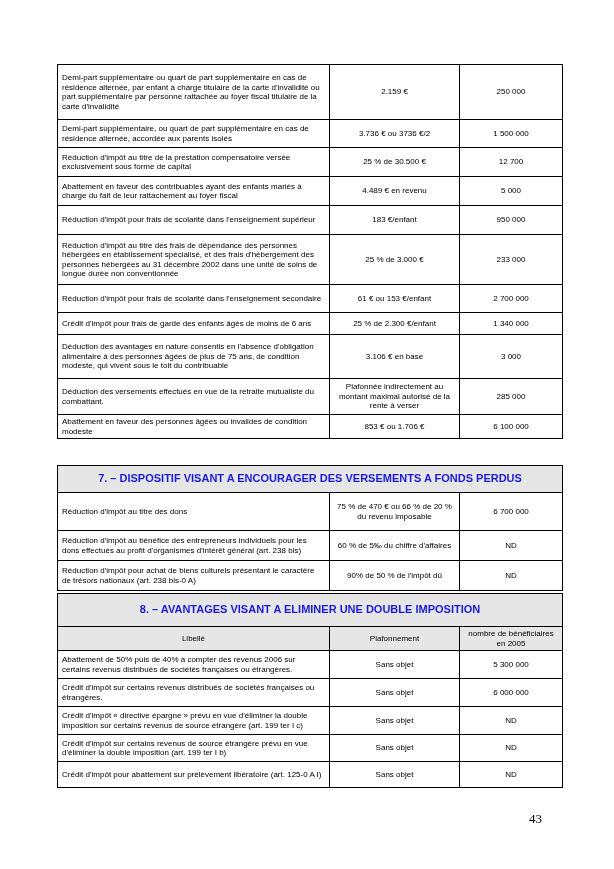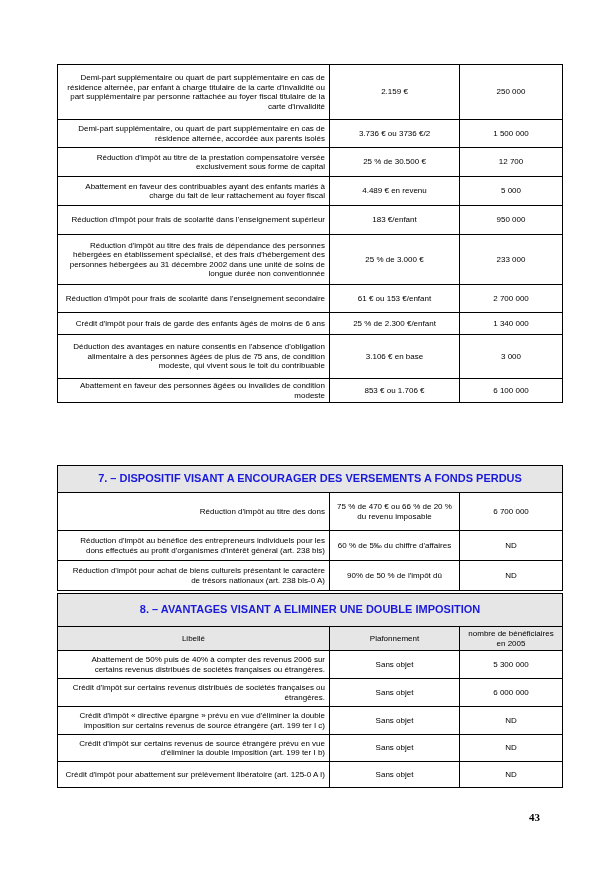--- a/index.html
+++ b/index.html
@@ -1,30 +1,30 @@
 <!DOCTYPE html>
 <html><head>
 <meta charset="utf-8">
 <style>
   html, body { margin: 0; padding: 0; background: #ffffff; }
   body { width: 614px; height: 869px; position: relative; overflow: hidden;
          font-family: "Liberation Sans", sans-serif; color: #000; }
   table { border-collapse: collapse; position: absolute; left: 57px; width: 505px; table-layout: fixed; }
   td, th { border: 1px solid #000; font-size: 8px; line-height: 9.5px; padding: 2px 4px; vertical-align: middle; font-weight: normal; }
-  td.lib { text-align: right; }
+  td.lib { text-align: left; }
   td.c, th.c { text-align: center; }
   col.c1 { width: 272px; }
   col.c2 { width: 130px; }
   col.c3 { width: 103px; }
   .sec-head td { background: #e6e6e6; color: #1a1adb; font-weight: bold; text-align: center; font-size: 11px; height: 22px; }
   .col-head td { background: #e6e6e6; }
   #t1 { top: 64px; }
   #t2 { top: 465px; }
   #t3 { top: 593px; }
-  .page-number { position: absolute; left: 529px; top: 811px; font-family: "Liberation Serif", serif; font-size: 11px; font-weight: bold; }
+  .page-number { position: absolute; left: 529px; top: 811px; font-family: "Liberation Serif", serif; font-size: 13px; }
 </style>
 </head>
 <body>
 
 <table id="t1">
   <colgroup>
       <col class="c1">
       <col class="c2">
       <col class="c3">
     </colgroup>
@@ -66,20 +66,25 @@
       </tr>
       <tr style="height: 22px;">
         <td class="lib">Crédit d'impôt pour frais de garde des enfants âgés de moins de 6 ans</td>
         <td class="c">25 % de 2.300 €/enfant</td>
         <td class="c">1 340 000</td>
       </tr>
       <tr style="height: 44px;">
         <td class="lib">Déduction des avantages en nature consentis en l'absence d'obligation alimentaire à des personnes âgées de plus de 75 ans, de condition modeste, qui vivent sous le toit du contribuable</td>
         <td class="c">3.106 € en base</td>
         <td class="c">3 000</td>
+      </tr>
+      <tr style="height: 36px;">
+        <td class="lib">Déduction des versements effectués en vue de la retraite mutualiste du combattant.</td>
+        <td class="c">Plafonnée indirectement au montant maximal autorisé de la rente à verser</td>
+        <td class="c">285 000</td>
       </tr>
       <tr style="height: 22px;">
         <td class="lib">Abattement en faveur des personnes âgées ou invalides de condition modeste</td>
         <td class="c">853 € ou 1.706 €</td>
         <td class="c">6 100 000</td>
       </tr>
     </tbody>
 </table>
 
 <table id="t2">

